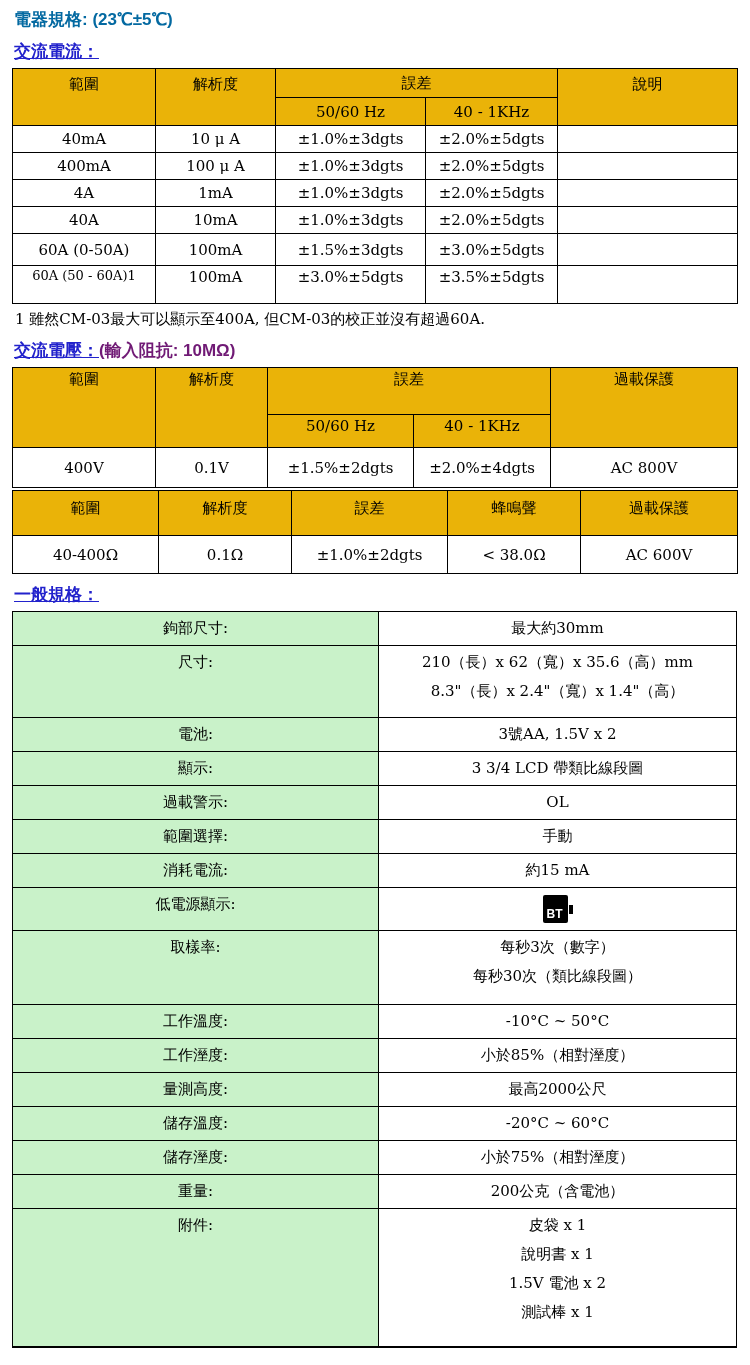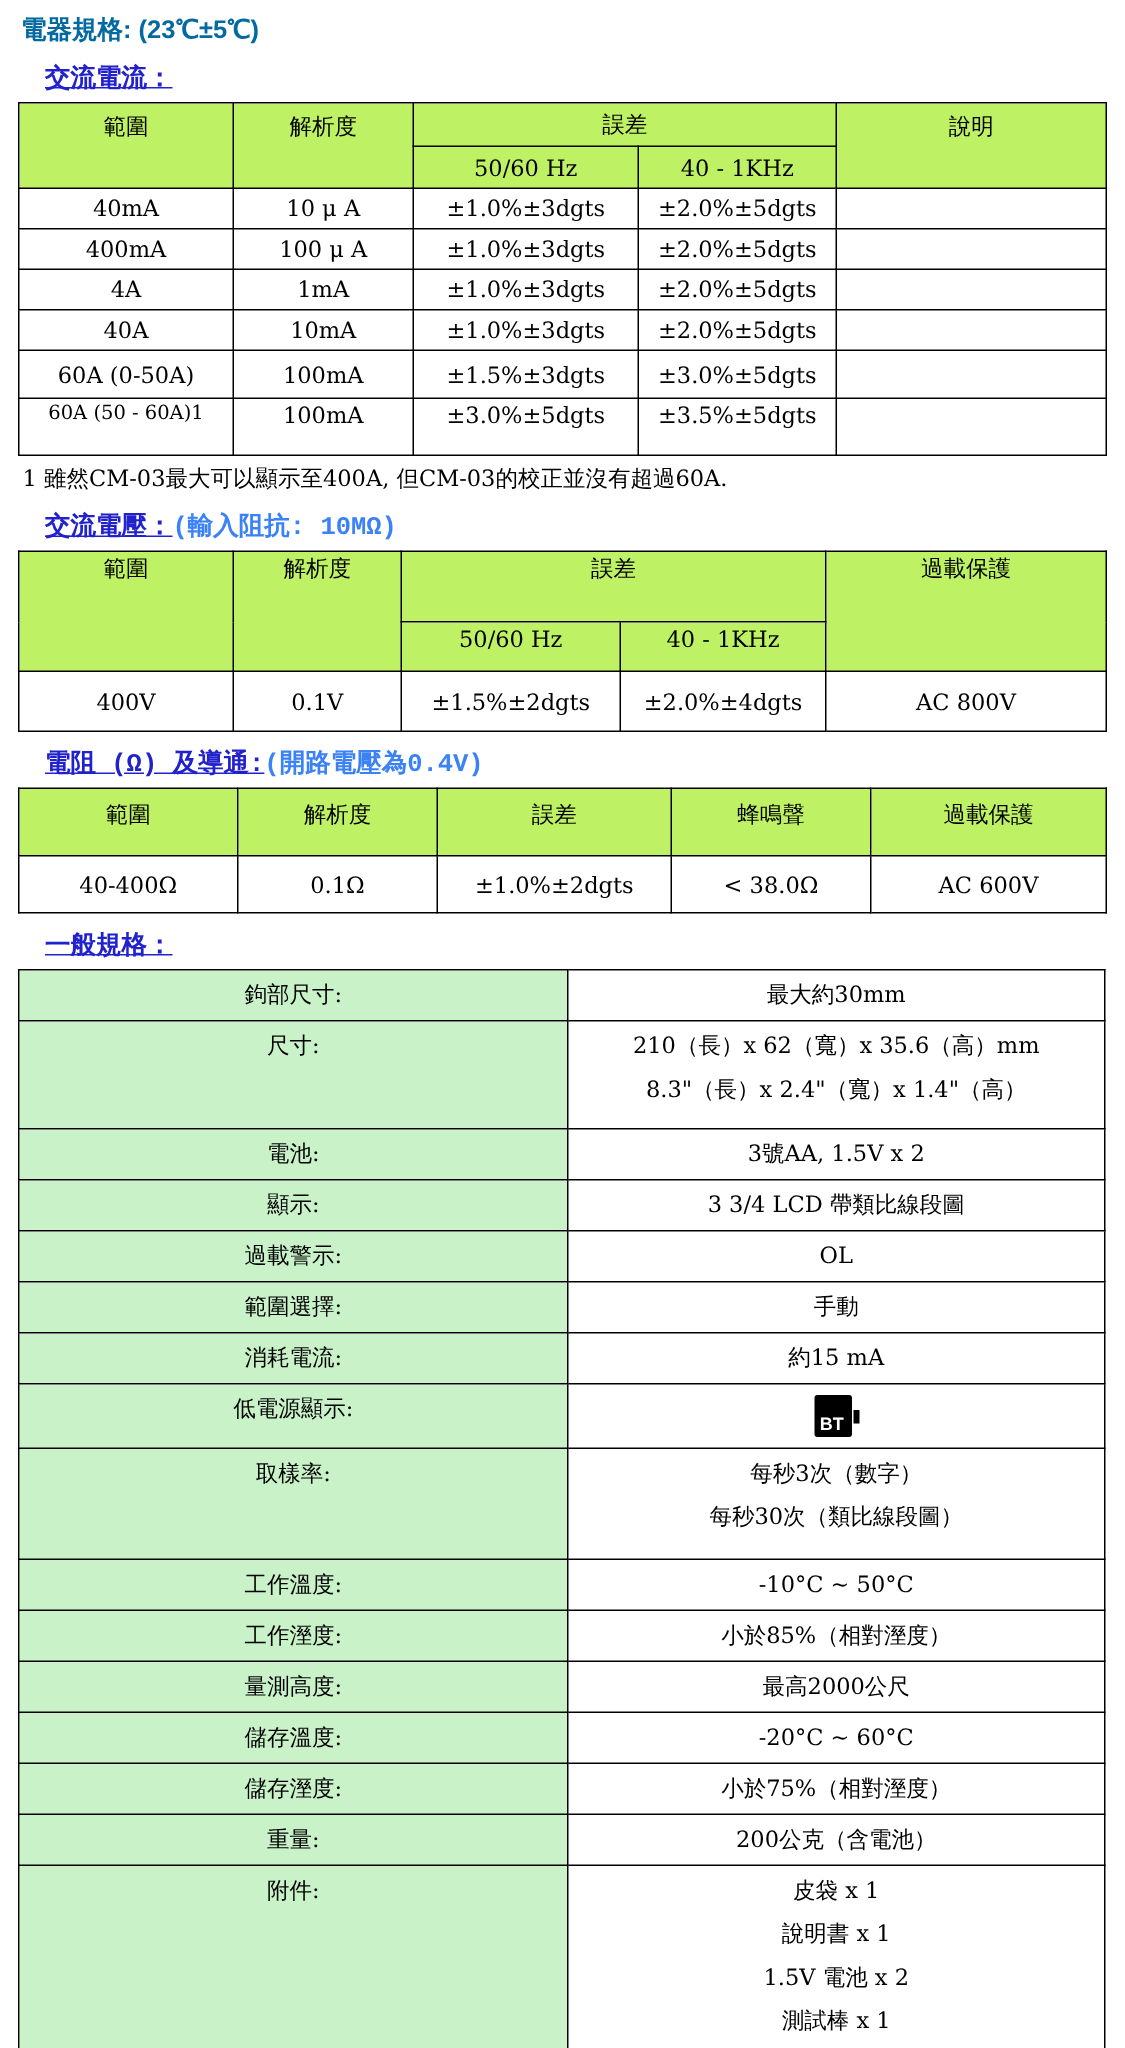--- a/index.html
+++ b/index.html
@@ -12,48 +12,48 @@
 
   
   .title-green {
     font-family: "Liberation Sans", sans-serif;
     font-weight: bold;
     font-size: 17px;
     color: #0369a1;
     margin: 2px 0 6px 2px;
   }
   .sec-heading {
-    font-family: Liberation Mono, monospace;
+    font-family: Liberation Sans, sans-serif;
     font-weight: bold;
     font-size: 17px;
-    margin: 9px 0 5px 18px;
+    margin: 9px 0 5px 2px;
     color: #000;
   }
   .sec-heading .blue {
     color: #2222cc;
     text-decoration: underline;
   }
-  .sec-heading .note { color: #3b82f6; }
+  .sec-heading .note { color: #701a75; }
 
   
   table.spec {
     border-collapse: collapse;
     table-layout: fixed;
     width: 725px;
     margin: 0 0 2px 0;
   }
   table.spec th, table.spec td {
     border: 1px solid #000;
     text-align: center;
     font-weight: normal;
     font-size: 15px;
     padding: 2px 4px;
     overflow: hidden;
   }
-  table.spec th { background: #bef264; }
+  table.spec th { background: #eab308; }
   table.spec td { background: #ffffff; }
 
   
   .t1 thead tr.hr1 th { height: 24px; }
   .t1 thead tr.hr2 th { height: 23px; }
   .t1 th[rowspan] { vertical-align: top; padding-top: 6px; }
   .t1 tbody tr { height: 27px; padding-left: 48px; }
   .t1 tbody tr.row5 { height: 32px; }
   .t1 tbody tr.rowlast { height: 38px; }
   .t1 tbody tr.rowlast td { vertical-align: top; }
@@ -223,23 +223,20 @@
       <tr>
         <td>400V</td>
         <td>0.1V</td>
         <td>±1.5%±2dgts</td>
         <td>±2.0%±4dgts</td>
         <td>AC 800V</td>
       </tr>
     </tbody>
   </table>
 
-  <div class="sec-heading">
-    <span class="blue">電阻 (Ω) 及導通:</span><span class="note">(開路電壓為0.4V)</span>
-  </div>
 
   <table class="spec t3">
     <colgroup>
       <col style="width:146px">
         <col style="width:133px">
         <col style="width:156px">
         <col style="width:133px">
         <col style="width:157px">
     </colgroup>
     <thead>

